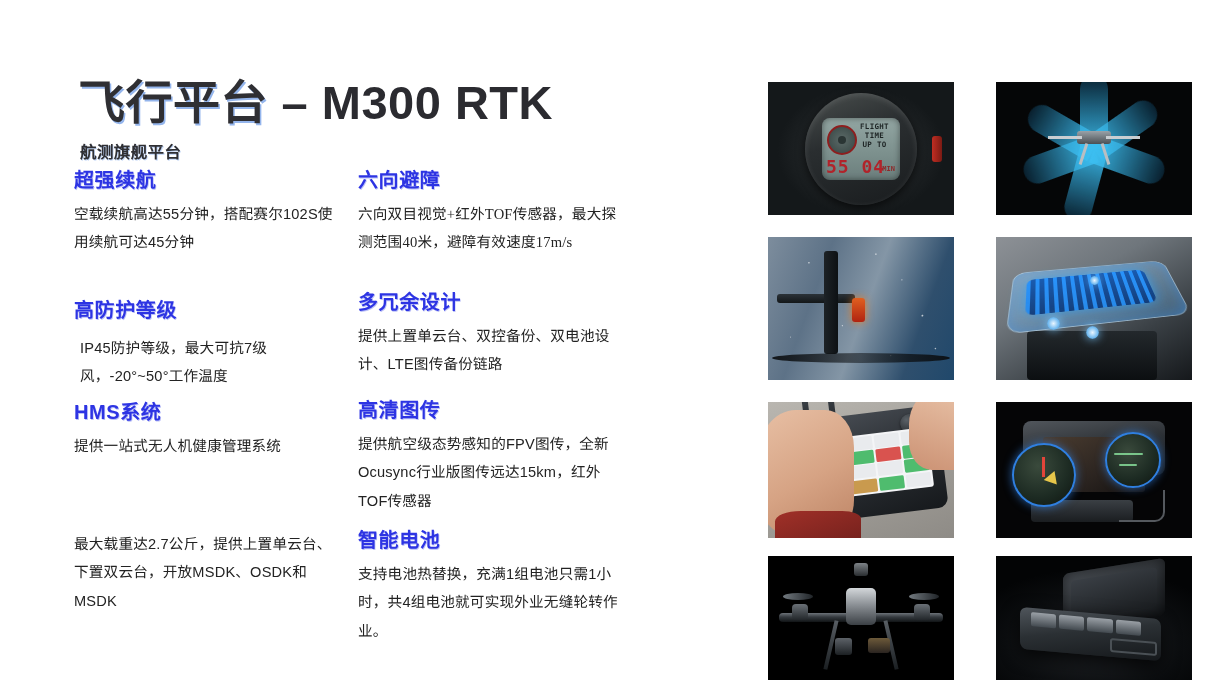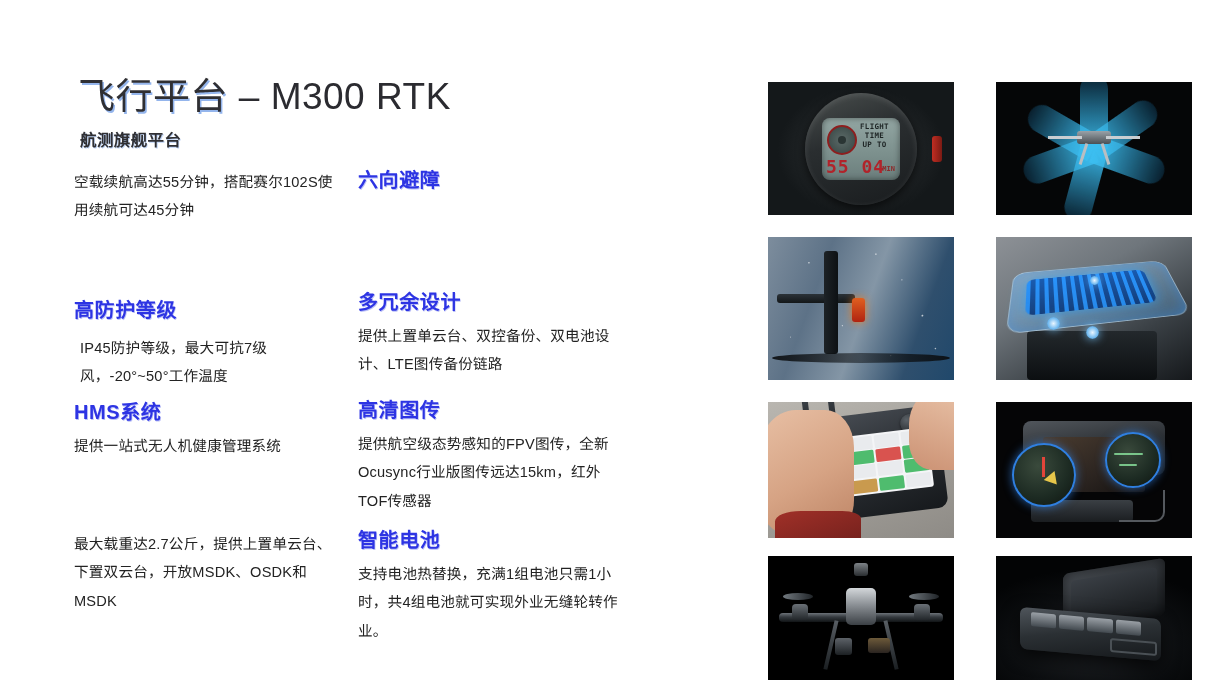--- a/index.html
+++ b/index.html
@@ -33,22 +33,22 @@
   }
 
   .title-block {
     position: absolute;
     left: 78px;
     top: 76px;
     width: 620px;
   }
 
   .main-title {
-    font-size: 37px;
-    font-weight: 400;
+    font-size: 47px;
+    font-weight: 700;
     letter-spacing: 0.5px;
     line-height: 1.14;
     color: #2f2f33;
     white-space: nowrap;
     text-shadow: 1.5px 1.5px 0 rgba(60,120,220,0.55);
   }
   .main-title .lat {
     color: #2b2b30;
     text-shadow: none;
     letter-spacing: 0.5px;
@@ -586,20 +586,21 @@
     <div class="title-block">
       <div class="main-title"><span>飞行平台</span><span class="lat"> – </span><span class="lat">M300 RTK</span></div>
       <div class="sub-title">航测旗舰平台</div>
     </div>
 
     <div class="features">
 
       <div class="col col-left">
 
         <div class="feature lf-0">
+          <h3 class="f-head">超强续航</h3>
           <p class="f-body">空载续航高达55分钟，搭配赛尔102S使用续航可达45分钟</p>
         </div>
 
         <div class="feature lf-1">
           <h3 class="f-head">高防护等级</h3>
           <p class="f-body indent">IP45防护等级，最大可抗7级风，-20°~50°工作温度</p>
         </div>
 
         <div class="feature lf-2">
           <h3 class="f-head">HMS系统</h3>
@@ -609,20 +610,21 @@
         <div class="feature lf-3">
           <p class="f-body">最大载重达2.7公斤，提供上置单云台、下置双云台，开放MSDK、OSDK和MSDK</p>
         </div>
 
       </div>
 
       <div class="col col-right">
 
         <div class="feature rf-0">
           <h3 class="f-head">六向避障</h3>
+          <p class="f-body">六向双目视觉+红外TOF传感器，最大探测范围40米，避障有效速度17m/s</p>
         </div>
 
         <div class="feature rf-1">
           <h3 class="f-head">多冗余设计</h3>
           <p class="f-body">提供上置单云台、双控备份、双电池设计、LTE图传备份链路</p>
         </div>
 
         <div class="feature rf-2">
           <h3 class="f-head">高清图传</h3>
           <p class="f-body">提供航空级态势感知的FPV图传，全新Ocusync行业版图传远达15km，红外TOF传感器</p>

